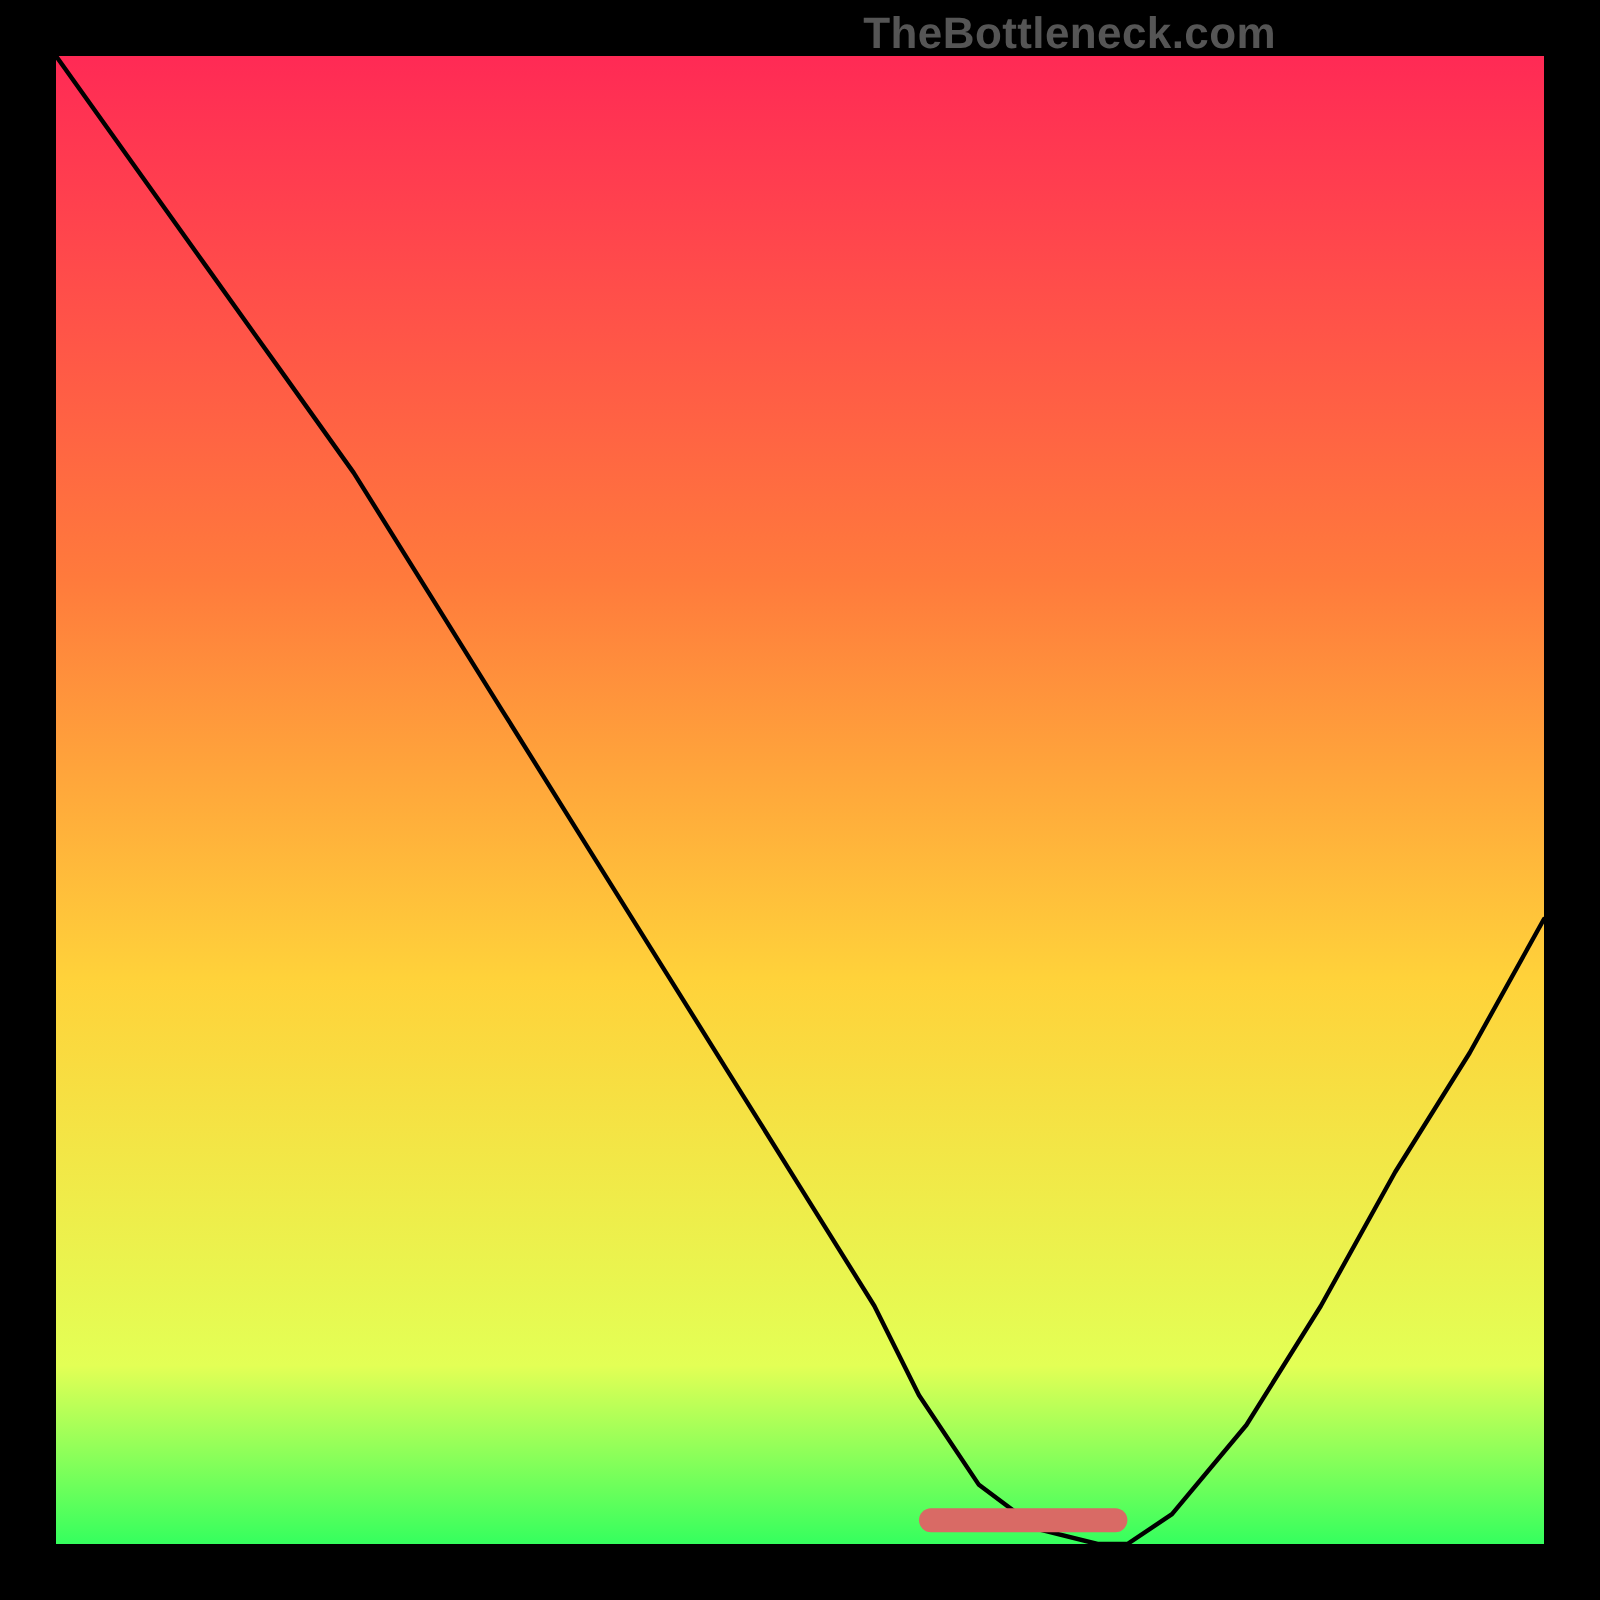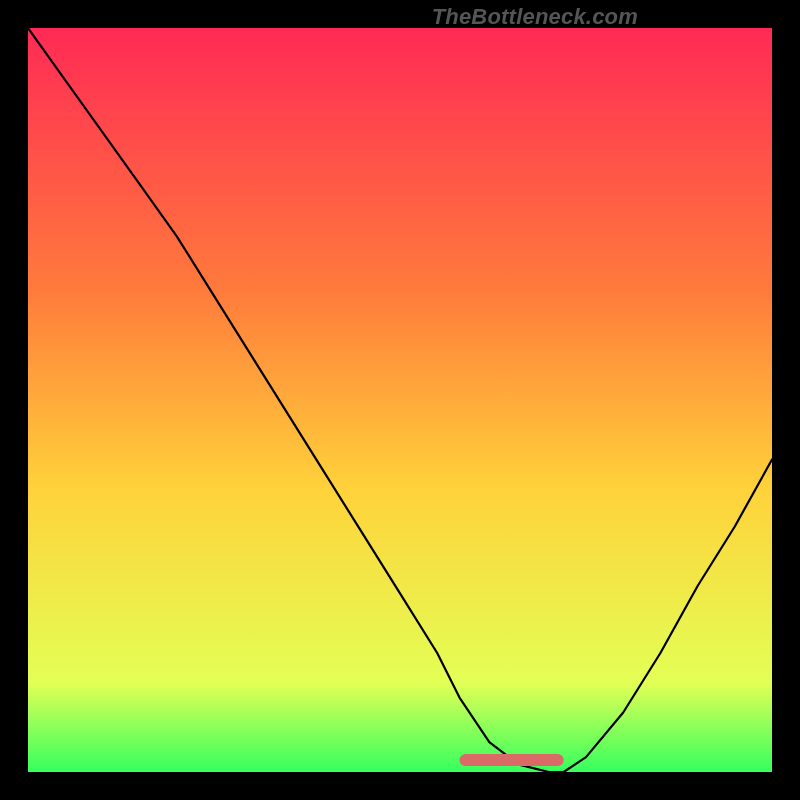--- a/index.html
+++ b/index.html
@@ -8,21 +8,20 @@
     width: 800px;
     height: 800px;
     background: #000;
     font-family: Arial, Helvetica, sans-serif;
   }
   .frame {
     position: relative;
     width: 648px;
     height: 800px;
     background: #000;
-    font-style: italic;
   }
   .watermark {
     position: absolute;
     top: 4px;
     right: 10px;
     color: #555;
     font-size: 22px;
     font-weight: 600;
     letter-spacing: 0.2px;
     z-index: 20;

